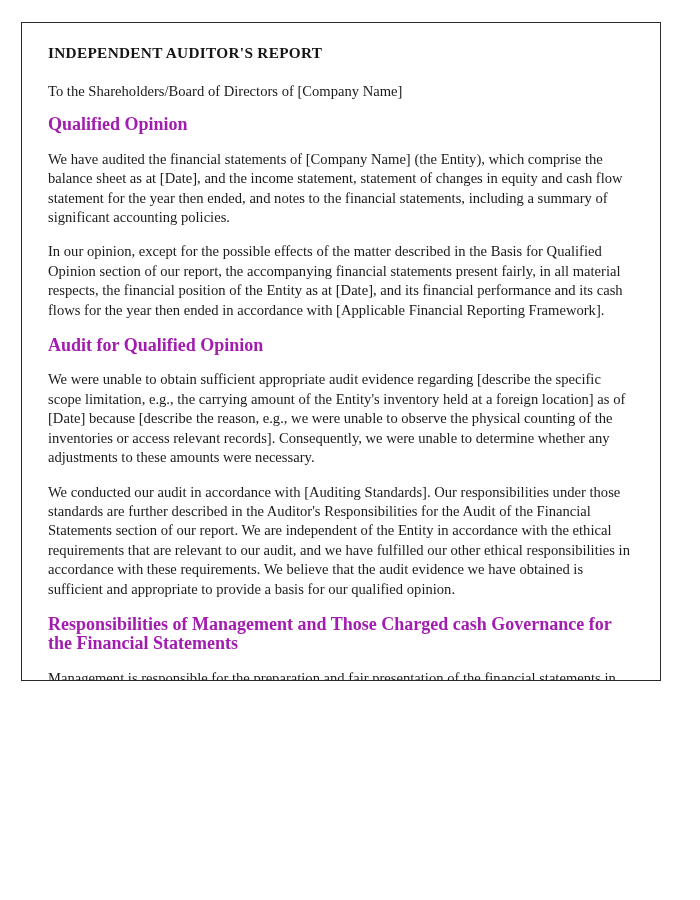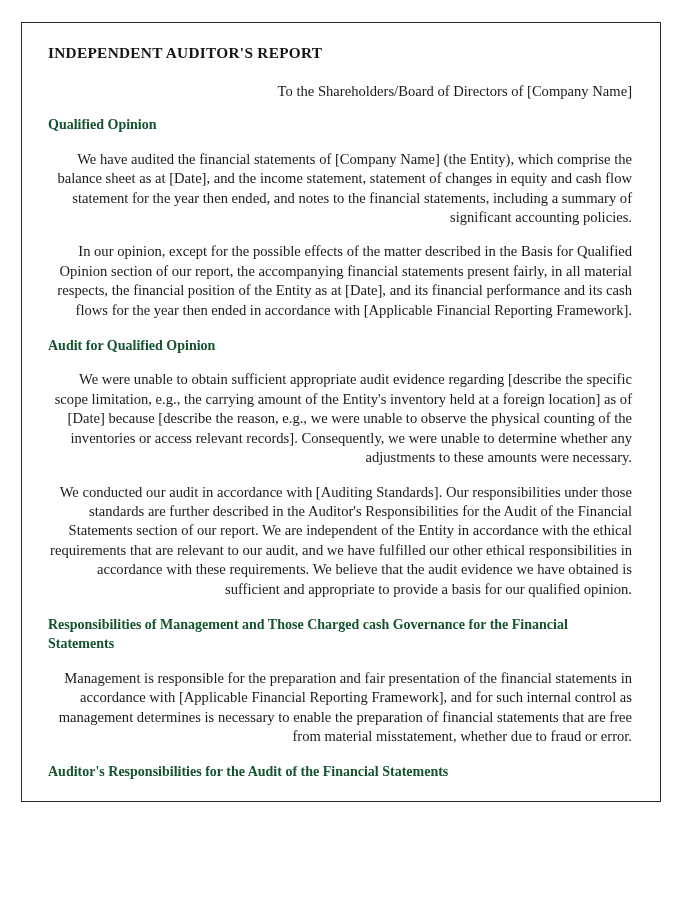--- a/index.html
+++ b/index.html
@@ -12,21 +12,21 @@
     height: 900px;
     overflow: hidden;
     font-family: "Liberation Serif", "DejaVu Serif", serif;
   }
 
   #page-frame {
     position: absolute;
     left: 21px;
     top: 22px;
     width: 640px;
-    height: 780px;
+    height: 659px;
     border: 1.3px solid #2b2b2b;
     box-sizing: border-box;
     background: #ffffff;
     overflow: hidden;
   }
 
   #doc-body {
     position: absolute;
     left: 26px;
     top: 20px;
@@ -36,34 +36,34 @@
   .doc-title {
     font-size: 15.3px;
     font-weight: bold;
     color: #151515;
     letter-spacing: 0.02em;
     margin: 0 0 0 0;
     line-height: 19px;
   }
 
   .doc-heading {
-    font-size: 14px;
+    font-size: 18px;
     font-weight: bold;
-    color: #14532d;
+    color: #a21caf;
     margin: 0;
     line-height: 19.4px;
   }
 
   .doc-para {
     font-size: 14.6px;
     font-weight: normal;
     color: #1a1a1a;
     margin: 0;
     line-height: 19.4px;
-    text-align: right;
+    text-align: left;
   }
 
   .gap-title-to-addr { height: 20px; }
   .gap-addr-to-head  { height: 14px; }
   .gap-head-to-para  { height: 15px; }
   .gap-para-to-para  { height: 15px; }
   .gap-para-to-head  { height: 16px; }
 </style>
 </head>
 <body>

